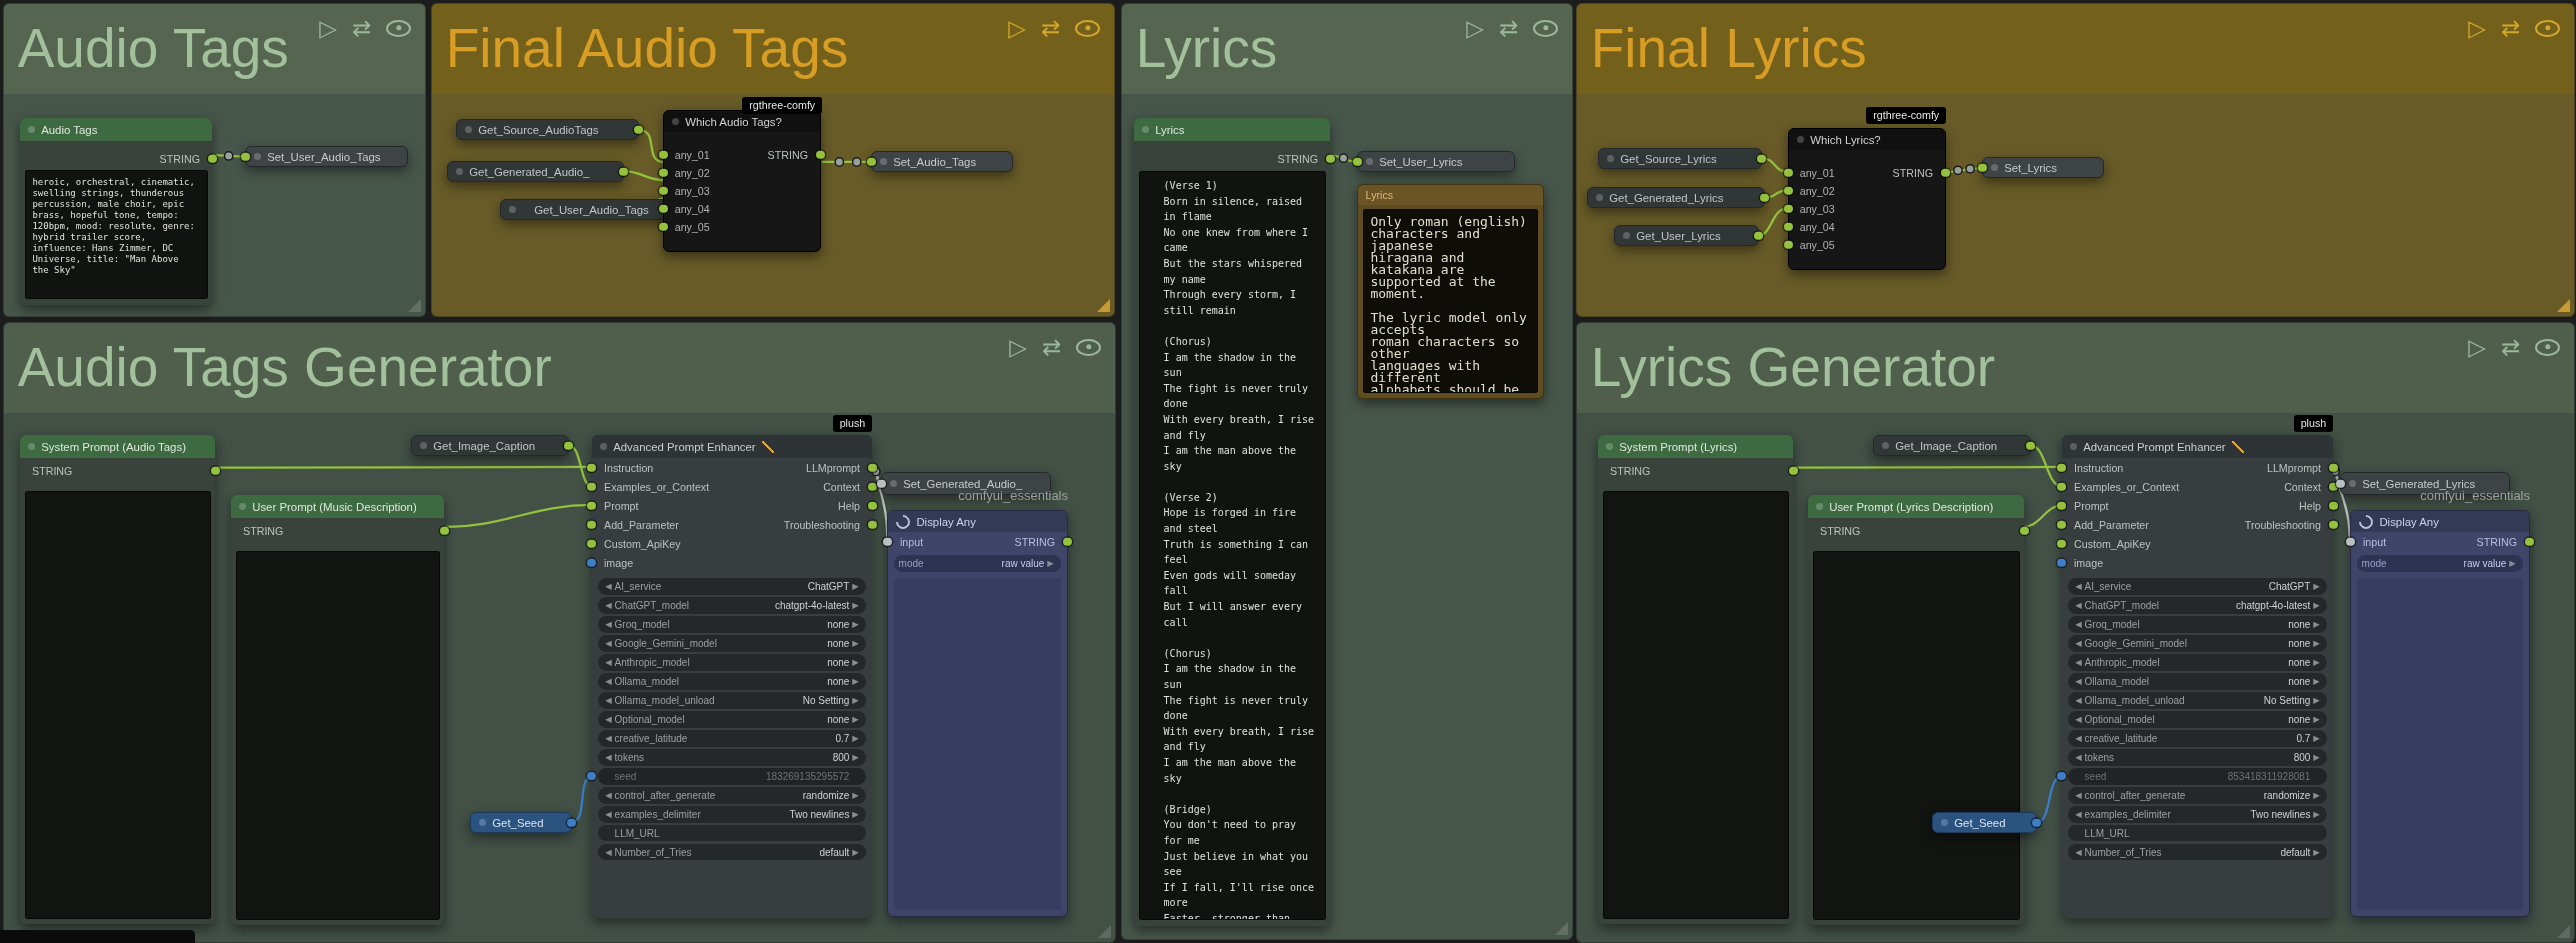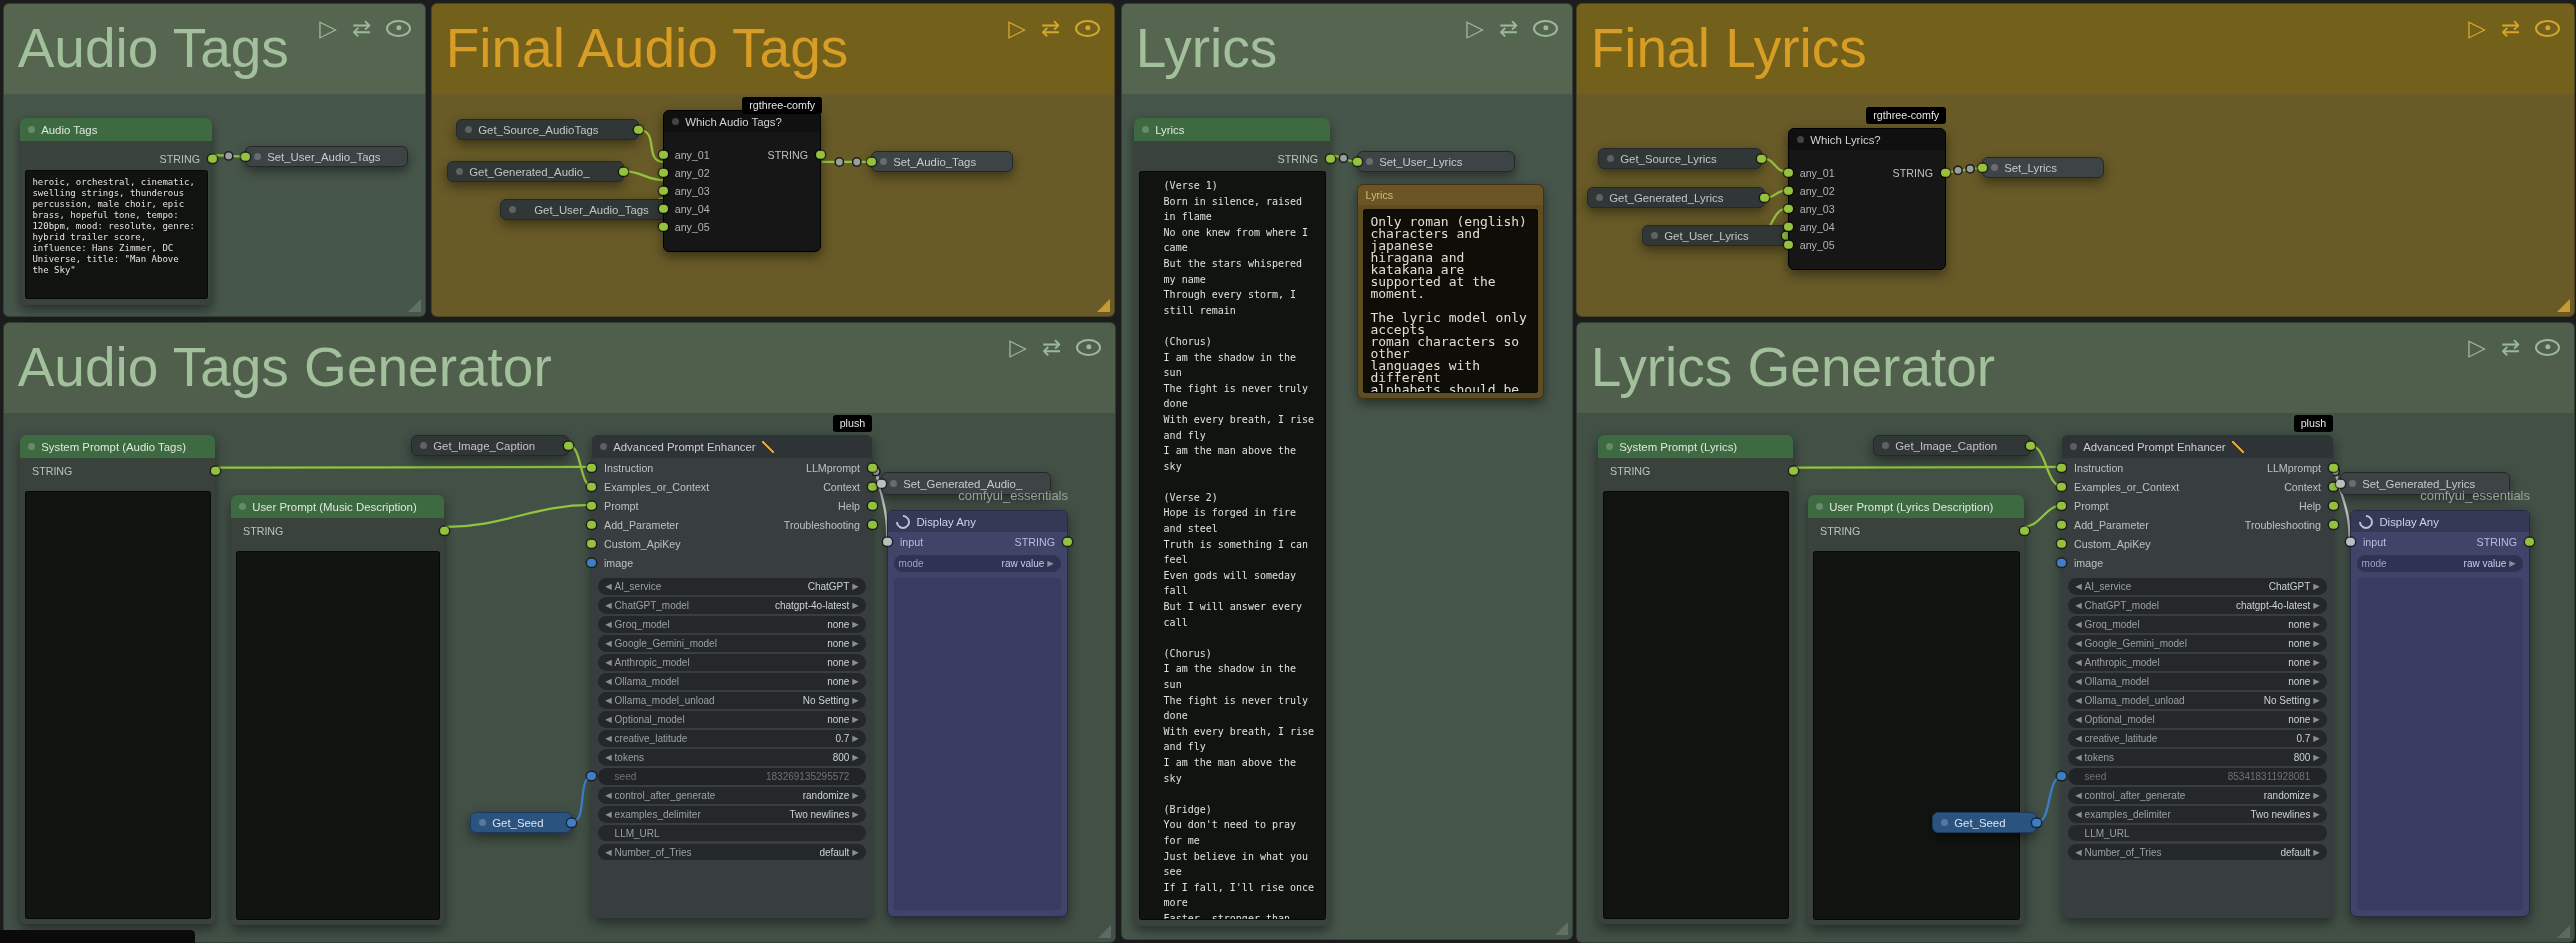--- a/index.html
+++ b/index.html
@@ -327,21 +327,21 @@
   <div class="node chip get" style="left:1598px;top:148px;width:164px;">
     <span class="titledot"></span>
     <span>Get_Source_Lyrics</span>
     <span class="dot out green"></span>
   </div>
   <div class="node chip get" style="left:1587px;top:187px;width:178px;">
     <span class="titledot"></span>
     <span>Get_Generated_Lyrics</span>
     <span class="dot out green"></span>
   </div>
-  <div class="node chip get" style="left:1614px;top:225px;width:145px;margin-left:28px;">
+  <div class="node chip get" style="left:1614px;top:225px;width:145px;">
     <span class="titledot"></span>
     <span>Get_User_Lyrics</span>
     <span class="dot out green"></span>
   </div>
 
   <div class="node which" style="left:1788px;top:128px;width:158px;height:142px;">
     <div class="whead">
         <span class="titledot"></span>
         <span>Which Lyrics?</span>
       </div>

